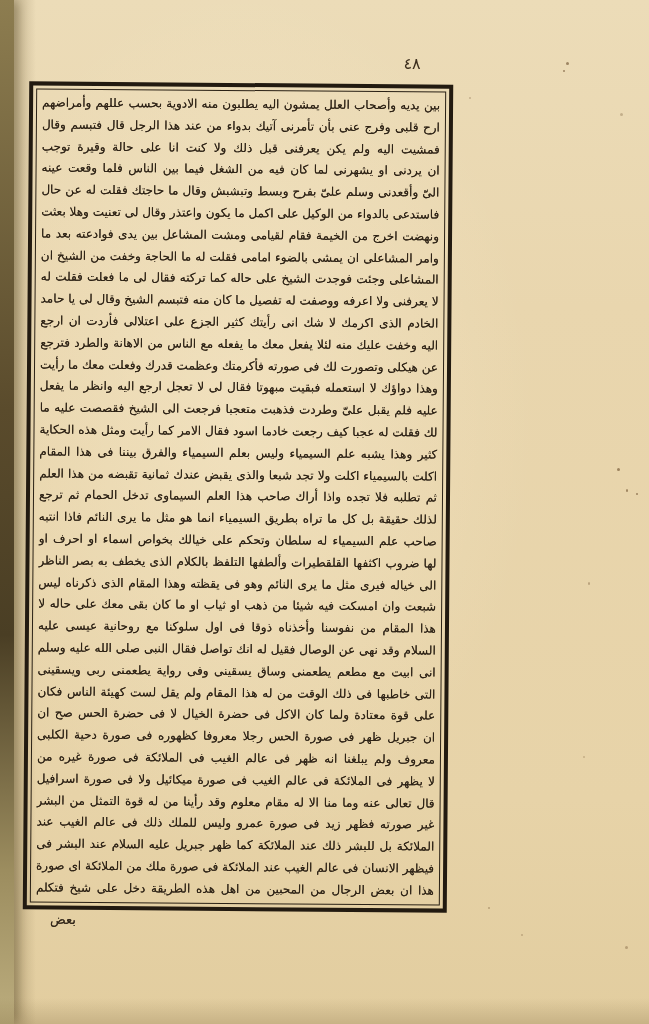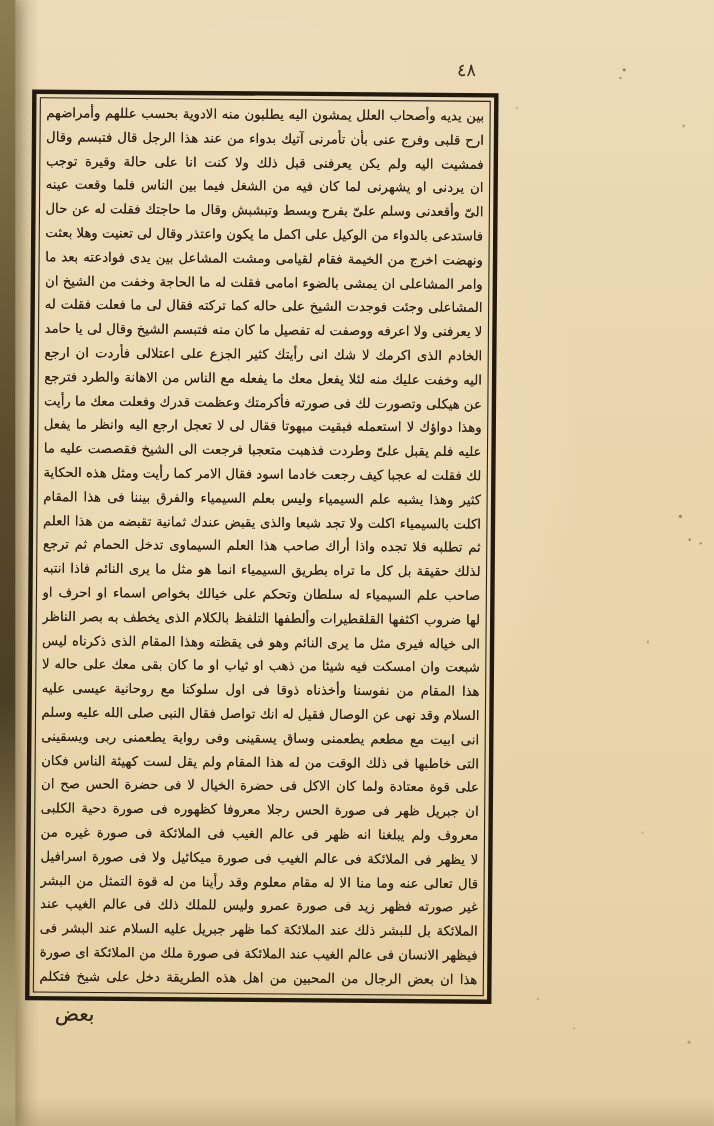--- a/index.html
+++ b/index.html
@@ -24,21 +24,21 @@
   .edge-fade{
     position:absolute;left:14px;top:0;width:22px;height:1024px;
     background:linear-gradient(90deg, rgba(94,79,44,.28), rgba(94,79,44,0));
   }
   .bottom-shade{
     position:absolute;left:0;bottom:0;width:649px;height:26px;
     background:linear-gradient(0deg, rgba(120,100,58,.25), rgba(120,100,58,0));
   }
   
   .page-number{
-    position:absolute;left:400px;top:54px;width:48px;
+    position:absolute;left:388px;top:54px;width:48px;
     text-align:center;font-size:16px;color:#3c2e1d;letter-spacing:4px;
   }
   
   .frame-outer{
     position:absolute;left:26px;top:83px;width:424px;height:828px;
     border:4px solid #221a10;box-sizing:border-box;padding:3px;
     transform:rotate(.45deg);transform-origin:50% 50%;
     background:transparent;
   }
   .frame-inner{
@@ -50,21 +50,21 @@
   .text-line{
     height:21.8px;line-height:21.8px;overflow:hidden;
     font-size:12px;color:#2e2316;
     text-align:justify;text-align-last:justify;
     text-shadow:0 0 .5px rgba(46,35,22,.8);
     white-space:normal;
   }
   
   .catchword{
     position:absolute;left:50px;top:912px;width:60px;
-    direction:rtl;text-align:left;font-size:18px;color:#33271a;
+    direction:rtl;text-align:left;font-size:13px;color:#33271a;
     text-shadow:0 0 .5px rgba(46,35,22,.8);
     transform:rotate(.4deg);
   }
   
   .speck{position:absolute;border-radius:50%;background:rgba(92,62,30,.55);}
   .s1{left:566px;top:62px;width:3px;height:3px;}
   .s2{left:563px;top:70px;width:2px;height:2px;}
   .s3{left:620px;top:113px;width:3px;height:3px;opacity:.5;}
   .s4{left:469px;top:97px;width:2px;height:2px;opacity:.5;}
   .s5{left:617px;top:468px;width:3px;height:3px;}

